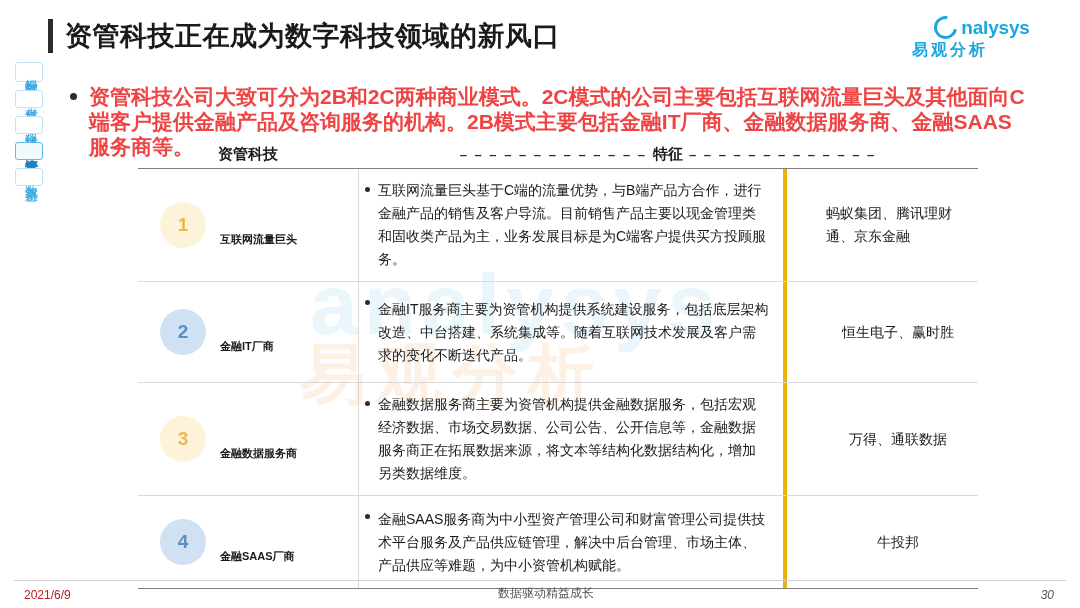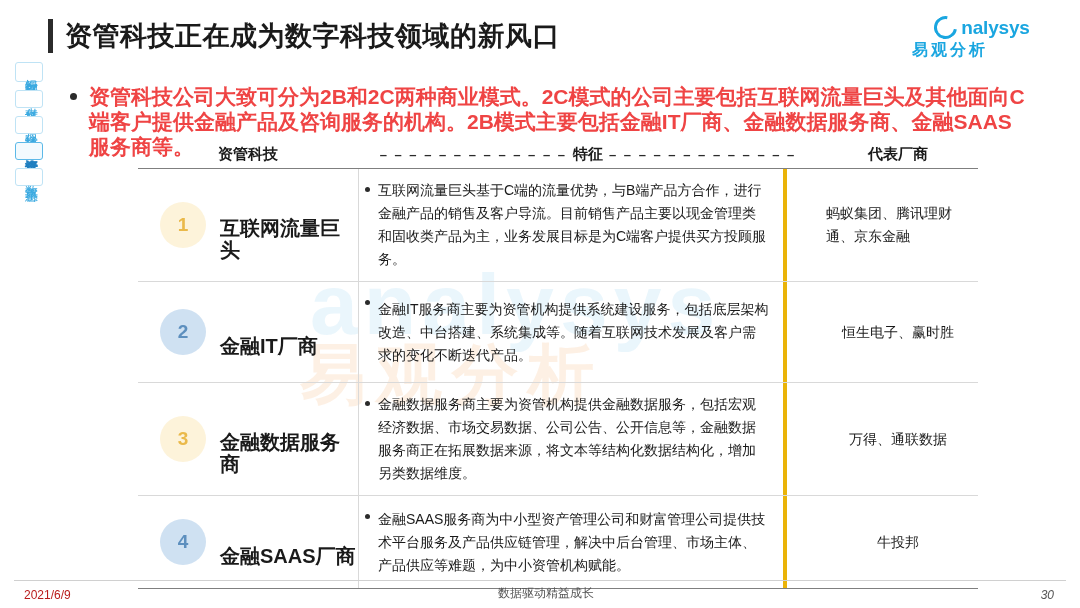--- a/index.html
+++ b/index.html
@@ -209,21 +209,21 @@
     align-items: center;
     justify-content: center;
     font-size: 19px;
     font-weight: bold;
     color: #ffffff;
     margin-left: 22px;
     margin-right: 14px;
     flex: 0 0 auto;
   }
   .main-label {
-    font-size: 20px;
+    font-size: 11px;
     font-weight: bold;
     color: #1a1a1a;
     line-height: 22px;
     margin-top: 28px;
   }
 
   .cell-feat {
     flex: 1 1 auto;
     display: flex;
     align-items: center;
@@ -332,21 +332,20 @@
 
 <div class="table">
 
   <div class="thead">
     <div class="th th-main">资管科技</div>
     <div class="th th-feat" style="display:flex;align-items:center;justify-content:center;">
       <span class="dash-line">– – – – – – – – – – – – –</span>
       <span style="margin:0 6px;">特征</span>
       <span class="dash-line">– – – – – – – – – – – – –</span>
     </div>
-    <div class="th th-rep">代表厂商</div>
   </div>
 
   <div class="row">
     <div class="cell-main">
       <div class="circle" style="background:#fdf3da;color:#eab94a;">1</div>
       <div class="main-label">互联网流量巨头</div>
     </div>
     <div class="cell-feat">
       <span class="feat-bullet"></span>
       <span class="feat-text">互联网流量巨头基于C端的流量优势，与B端产品方合作，进行金融产品的销售及客户导流。目前销售产品主要以现金管理类和固收类产品为主，业务发展目标是为C端客户提供买方投顾服务。</span>

